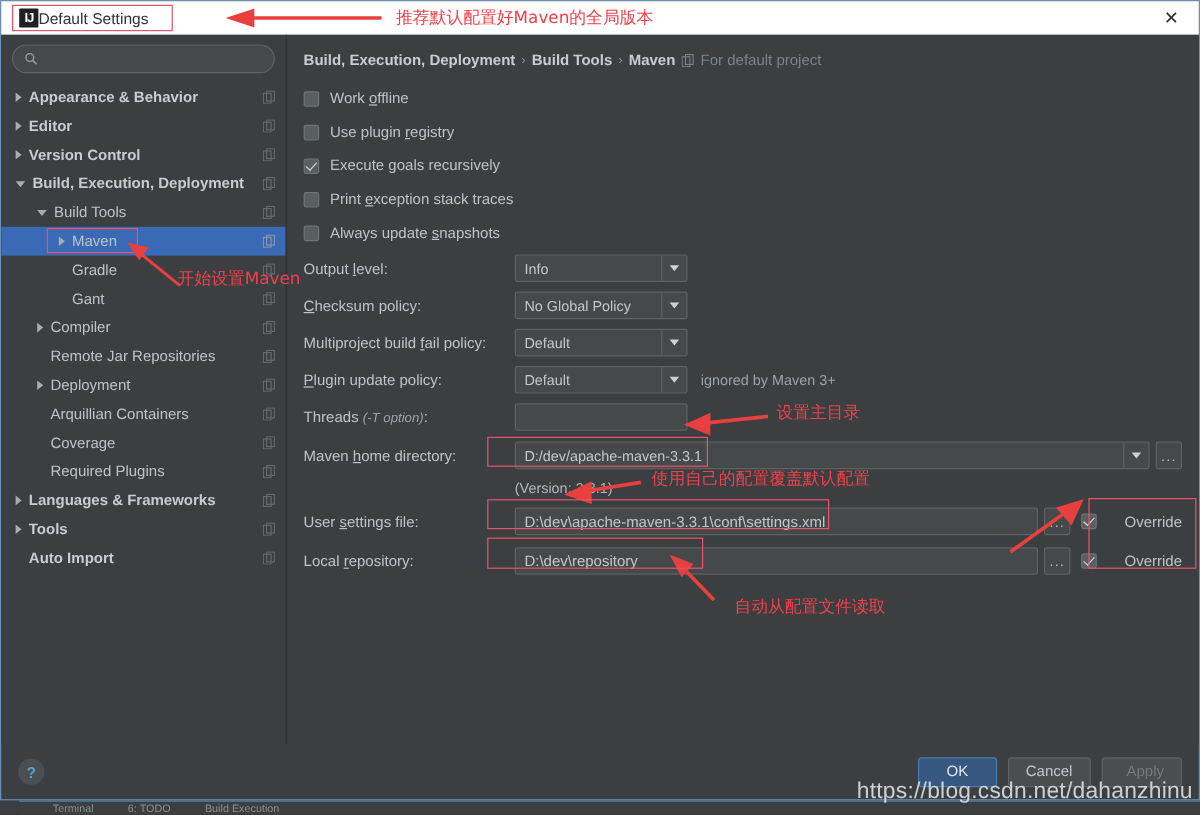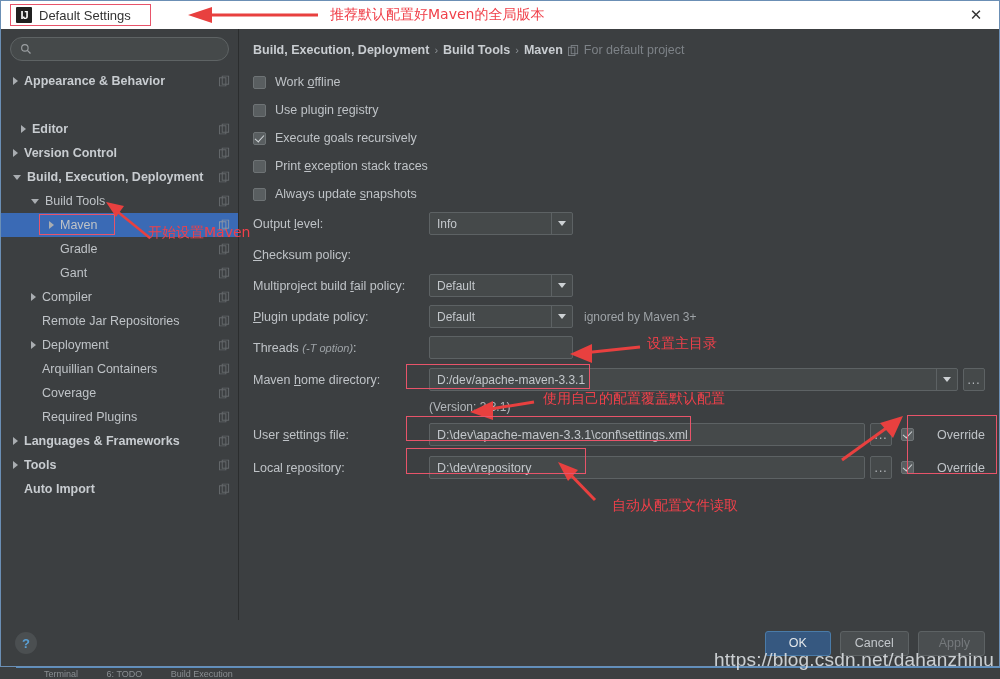--- a/index.html
+++ b/index.html
@@ -33,21 +33,21 @@
     display: flex; flex-direction: column;
   }
 
   
   .titlebar {
     height: 28px; background: #ffffff;
     display: flex; align-items: center;
     flex: 0 0 28px; position: relative;
   }
   .title-group {
-    display: flex; align-items: center; gap: 7px;
+    display: flex; align-items: center; 
     margin-left: 9px; padding: 2px 19px 2px 5px;
     border: 1.5px solid #e8546a;
   }
   .title-logo {
     width: 16px; height: 16px;
     background: #202020; color: #fff;
     font-size: 11px; font-weight: bold;
     display: flex; align-items: center; justify-content: center;
     border-radius: 1px; letter-spacing: -1px;
   }
@@ -259,21 +259,21 @@
         </div>
         <div class="tree" id="tree">
             <div class="tree-row bold" style="padding-left: 12px;">
               <i class="arrow right"></i>
               <span>Appearance &amp; Behavior</span>
               <svg class="copy-icon" viewBox="0 0 12 12">
                 <rect x="0.5" y="2.5" width="7" height="9" fill="none" stroke="#9ba0a4"></rect>
                 <rect x="3.5" y="0.5" width="7" height="9" fill="none" stroke="#9ba0a4"></rect>
               </svg>
             </div>
-            <div class="tree-row bold" style="padding-left: 20px; margin-top: 24px;">
+            <div class="tree-row bold" style="padding-left: 12px;">
               <i class="arrow right"></i>
               <span>Editor</span>
               <svg class="copy-icon" viewBox="0 0 12 12">
                 <rect x="0.5" y="2.5" width="7" height="9" fill="none" stroke="#9ba0a4"></rect>
                 <rect x="3.5" y="0.5" width="7" height="9" fill="none" stroke="#9ba0a4"></rect>
               </svg>
             </div>
             <div class="tree-row bold" style="padding-left: 12px;">
               <i class="arrow right"></i>
               <span>Version Control</span>
@@ -447,20 +447,26 @@
             <div class="caret-btn">
                 <i class="caret"></i>
               </div>
           </div>
         </div>
 
         <div class="form-row">
           <div class="f-label">
             <span></span><u>C</u><span>hecksum policy:</span>
           </div>
+          <div class="combo" style="width:144px">
+            <div class="val">No Global Policy</div>
+            <div class="caret-btn">
+                <i class="caret"></i>
+              </div>
+          </div>
         </div>
 
         <div class="form-row">
           <div class="f-label">
             <span>Multiproject build </span><u>f</u><span>ail policy:</span>
           </div>
           <div class="combo" style="width:144px">
             <div class="val">Default</div>
             <div class="caret-btn">
                 <i class="caret"></i>

